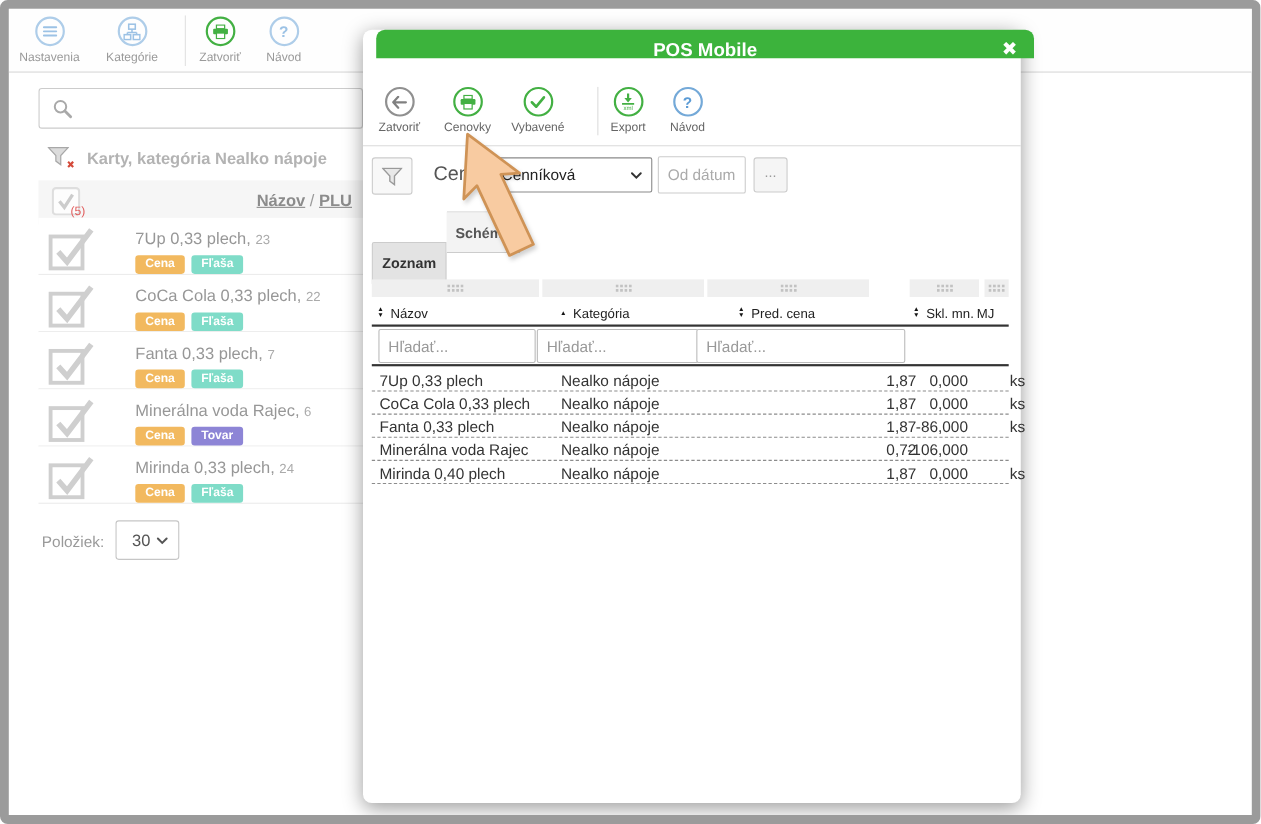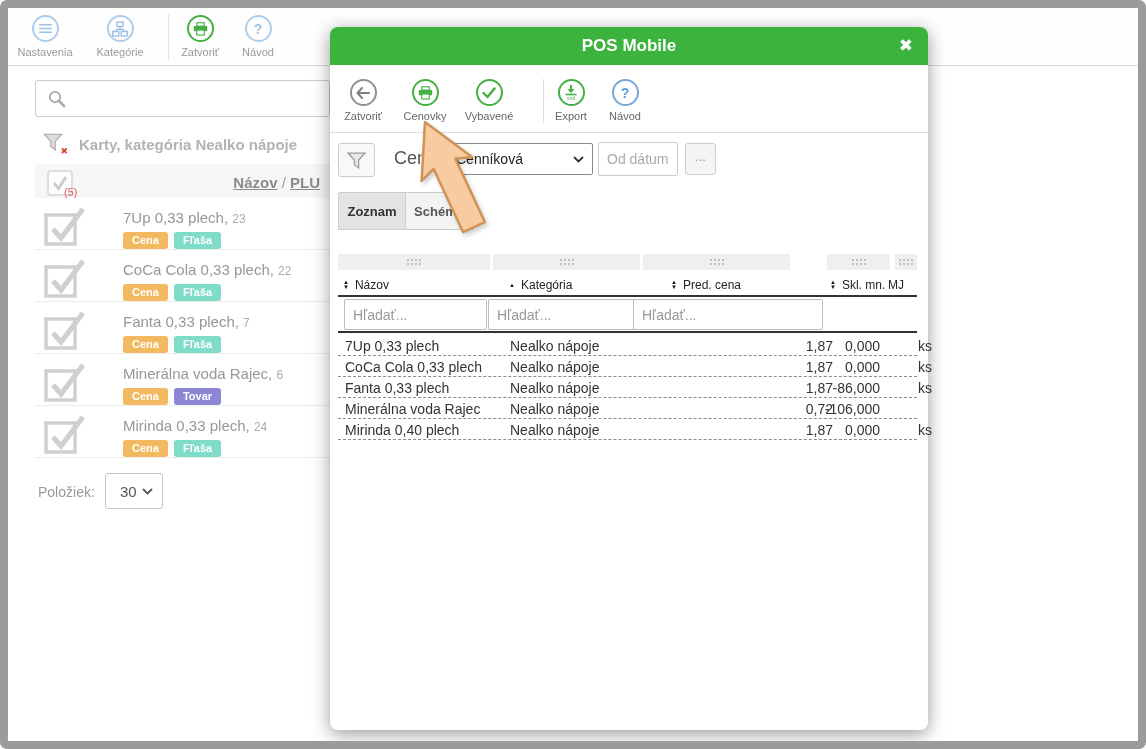--- a/index.html
+++ b/index.html
@@ -45,21 +45,21 @@
   .b-tovar { background:#8d85d6; }
   .bigcheck { position:absolute; left:8px; top:4px; }
 
   .lp-pagesize-label { position:absolute; left:30px; top:476px; font-size:14px; color:#9a9a9a; }
   .fake-select { border:1px solid #c6c6c6; border-radius:3px; background:#fff; display:flex; align-items:center; justify-content:space-between; cursor:pointer; }
   .lp-pagesize { position:absolute; left:97px; top:465px; width:58px; height:36px; padding:0 9px 0 14px; font-size:15px; color:#555; }
 
   
   .modal { position:absolute; left:322px; top:19px; width:598px; height:703px; background:#fff; border-radius:8px;
            box-shadow:0 4px 18px rgba(0,0,0,.4); z-index:20; }
-  .m-head { position:absolute; left:0; top:0; width:100%; height:38px; background:#3cb33c; border-radius:8px 8px 0 0; }
+  .m-head { position:absolute; left:12px; top:0; width:100%; height:26px; background:#3cb33c; border-radius:8px 8px 0 0; }
   .m-title { text-align:center; line-height:38px; color:#fff; font-size:17px; font-weight:bold; }
   .m-close { position:absolute; right:15px; top:8px; color:#fff; font-size:17px; font-weight:bold; cursor:pointer; }
 
   .m-toolbar { position:absolute; left:0; top:38px; width:100%; height:68px; border-bottom:1px solid #ddd; }
   .m-item { position:absolute; top:14px; width:60px; text-align:center; cursor:pointer; }
   .m-item .tb-label { color:#666; }
   .m-sep { position:absolute; left:213px; top:14px; width:1px; height:44px; background:#ddd; }
 
   .m-funnel { position:absolute; left:8px; top:116px; width:37px; height:34px; border:1px solid #ccc; border-radius:3px; background:#f8f8f8;
               display:flex; align-items:center; justify-content:center; cursor:pointer; }
@@ -67,21 +67,21 @@
   .m-typeselect { position:absolute; left:115px; top:116px; width:148px; height:32px; border:1px solid #8a8a8a; border-radius:2px;
                   padding:0 8px 0 10px; font-size:14px; color:#222; }
   .m-date { position:absolute; left:268px; top:115px; width:80px; height:34px; border:1px solid #ccc; border-radius:2px;
             padding:0 8px; font-size:14px; color:#555; font-family:inherit; outline:none; }
   .m-date::placeholder { color:#aaa; }
   .m-more { position:absolute; left:355px; top:116px; width:31px; height:32px; border:1px solid #ccc; border-radius:3px; background:#f5f5f5;
             font-size:13px; color:#999; text-align:center; line-height:26px; cursor:pointer; }
 
   .m-tab { position:absolute; top:165px; height:38px; border:1px solid #ccc; font-size:13px; font-weight:bold;
            display:flex; align-items:center; justify-content:center; cursor:pointer; }
-  .m-tab1 { left:8px; width:68px; background:#e3e3e3; color:#333; border-radius:2px 0 0 0; }
+  .m-tab1 { left:8px; width:68px; background:#e3e3e3; color:#333; border-radius:2px 0 0 0;margin-top:28px; }
   .m-tab2 { left:76px; width:67px; background:#f3f3f3; color:#555; border-left:0; border-radius:0 2px 0 0; }
 
   .hbox { position:absolute; top:227px; height:16px; background:#efefef; display:flex; align-items:center; justify-content:center; cursor:col-resize; }
   .grip { width:16px; height:8px; background-image:radial-gradient(circle,#c2c2c2 1.2px,transparent 1.4px); background-size:4px 4px; }
 
   .thead { position:absolute; top:249px; height:18px; font-size:12px; color:#222; display:flex; align-items:center; gap:6px; cursor:pointer; }
   .sort { display:inline-flex; flex-direction:column; font-size:6px; line-height:5px; color:#111; letter-spacing:0; }
   .hline { position:absolute; left:8px; width:579px; height:2px; background:#333; }
 
   .fsearch { position:absolute; top:272px; height:31px; border:1px solid #bbb; border-radius:2px; padding:0 8px; font-size:14px;

